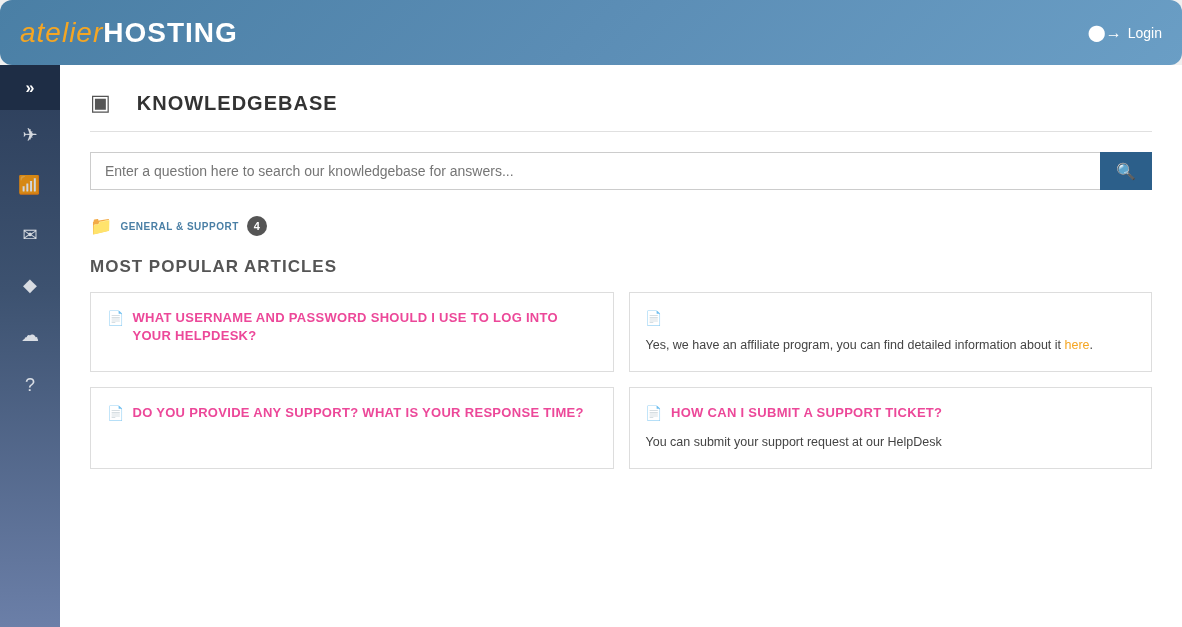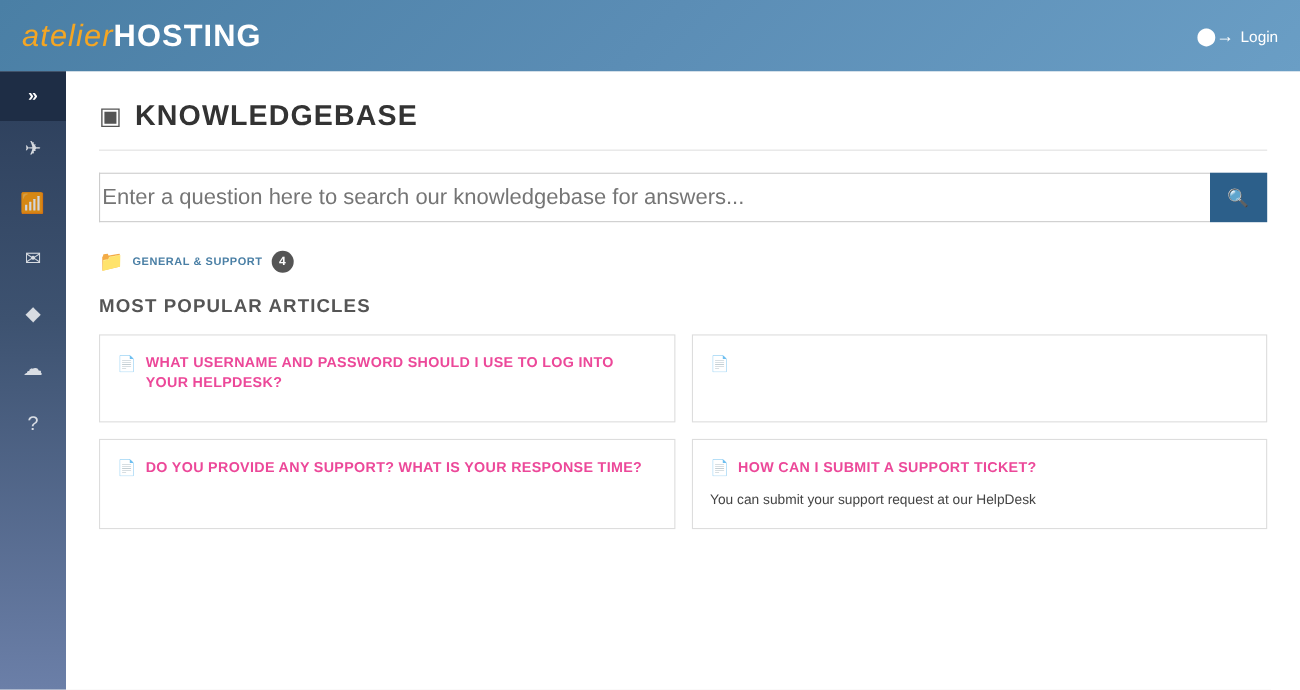--- a/index.html
+++ b/index.html
@@ -6,20 +6,21 @@
     body { font-family: Arial, sans-serif; background: #f0f0f0; width: 1182px; height: 627px; overflow: hidden; }
 
     
     .header {
       background: linear-gradient(135deg, #4a7fa5 0%, #5b8db5 50%, #6a9ec5 100%);
       height: 65px;
       display: flex;
       align-items: center;
       justify-content: space-between;
       padding: 0 20px;
+      border-radius: 12px;
     }
     .logo {
       font-size: 28px;
       font-weight: 300;
       letter-spacing: 1px;
     }
     .logo-atelier { color: #f5a623; font-style: italic; }
     .logo-hosting { color: #ffffff; font-weight: 700; font-style: normal; }
     .login-btn {
       color: #ffffff;
@@ -86,38 +87,39 @@
       gap: 12px;
       margin-bottom: 20px;
       border-bottom: 1px solid #e0e0e0;
       padding-bottom: 15px;
     }
     .page-title-icon {
       color: #555;
       font-size: 22px;
     }
     .page-title {
-      font-size: 26px;
+      font-size: 20px;
       font-weight: 700;
       color: #333;
       letter-spacing: 1px;
       text-transform: uppercase;
+      margin-left: 14px;
     }
 
     
     .search-row {
       display: flex;
       margin-bottom: 25px;
     }
     .search-input {
       flex: 1;
-      padding: 10px 2px;
+      padding: 10px 14px;
       border: 1px solid #cccccc;
       border-right: none;
-      font-size: 20px;
+      font-size: 14px;
       color: #888;
       outline: none;
     }
     .search-btn {
       background: #2c5f8a;
       border: none;
       padding: 0 16px;
       cursor: pointer;
       color: white;
       font-size: 16px;
@@ -270,20 +272,21 @@
         <div class="article-title">
           <span class="article-file-icon">📄</span>
           <span class="article-title-text">WHAT USERNAME AND PASSWORD SHOULD I USE TO LOG INTO YOUR HELPDESK?</span>
         </div>
       </div>
 
       <div class="article-card">
         <div class="article-title">
           <span class="article-file-icon">📄</span>
         </div>
+        <p class="article-excerpt">Yes, we have an affiliate program, you can find detailed information about it <a>here</a>.</p>
       </div>
 
       <div class="article-card">
         <div class="article-title">
           <span class="article-file-icon">📄</span>
           <span class="article-title-text">DO YOU PROVIDE ANY SUPPORT? WHAT IS YOUR RESPONSE TIME?</span>
         </div>
         <p class="article-excerpt"></p>
       </div>
 

